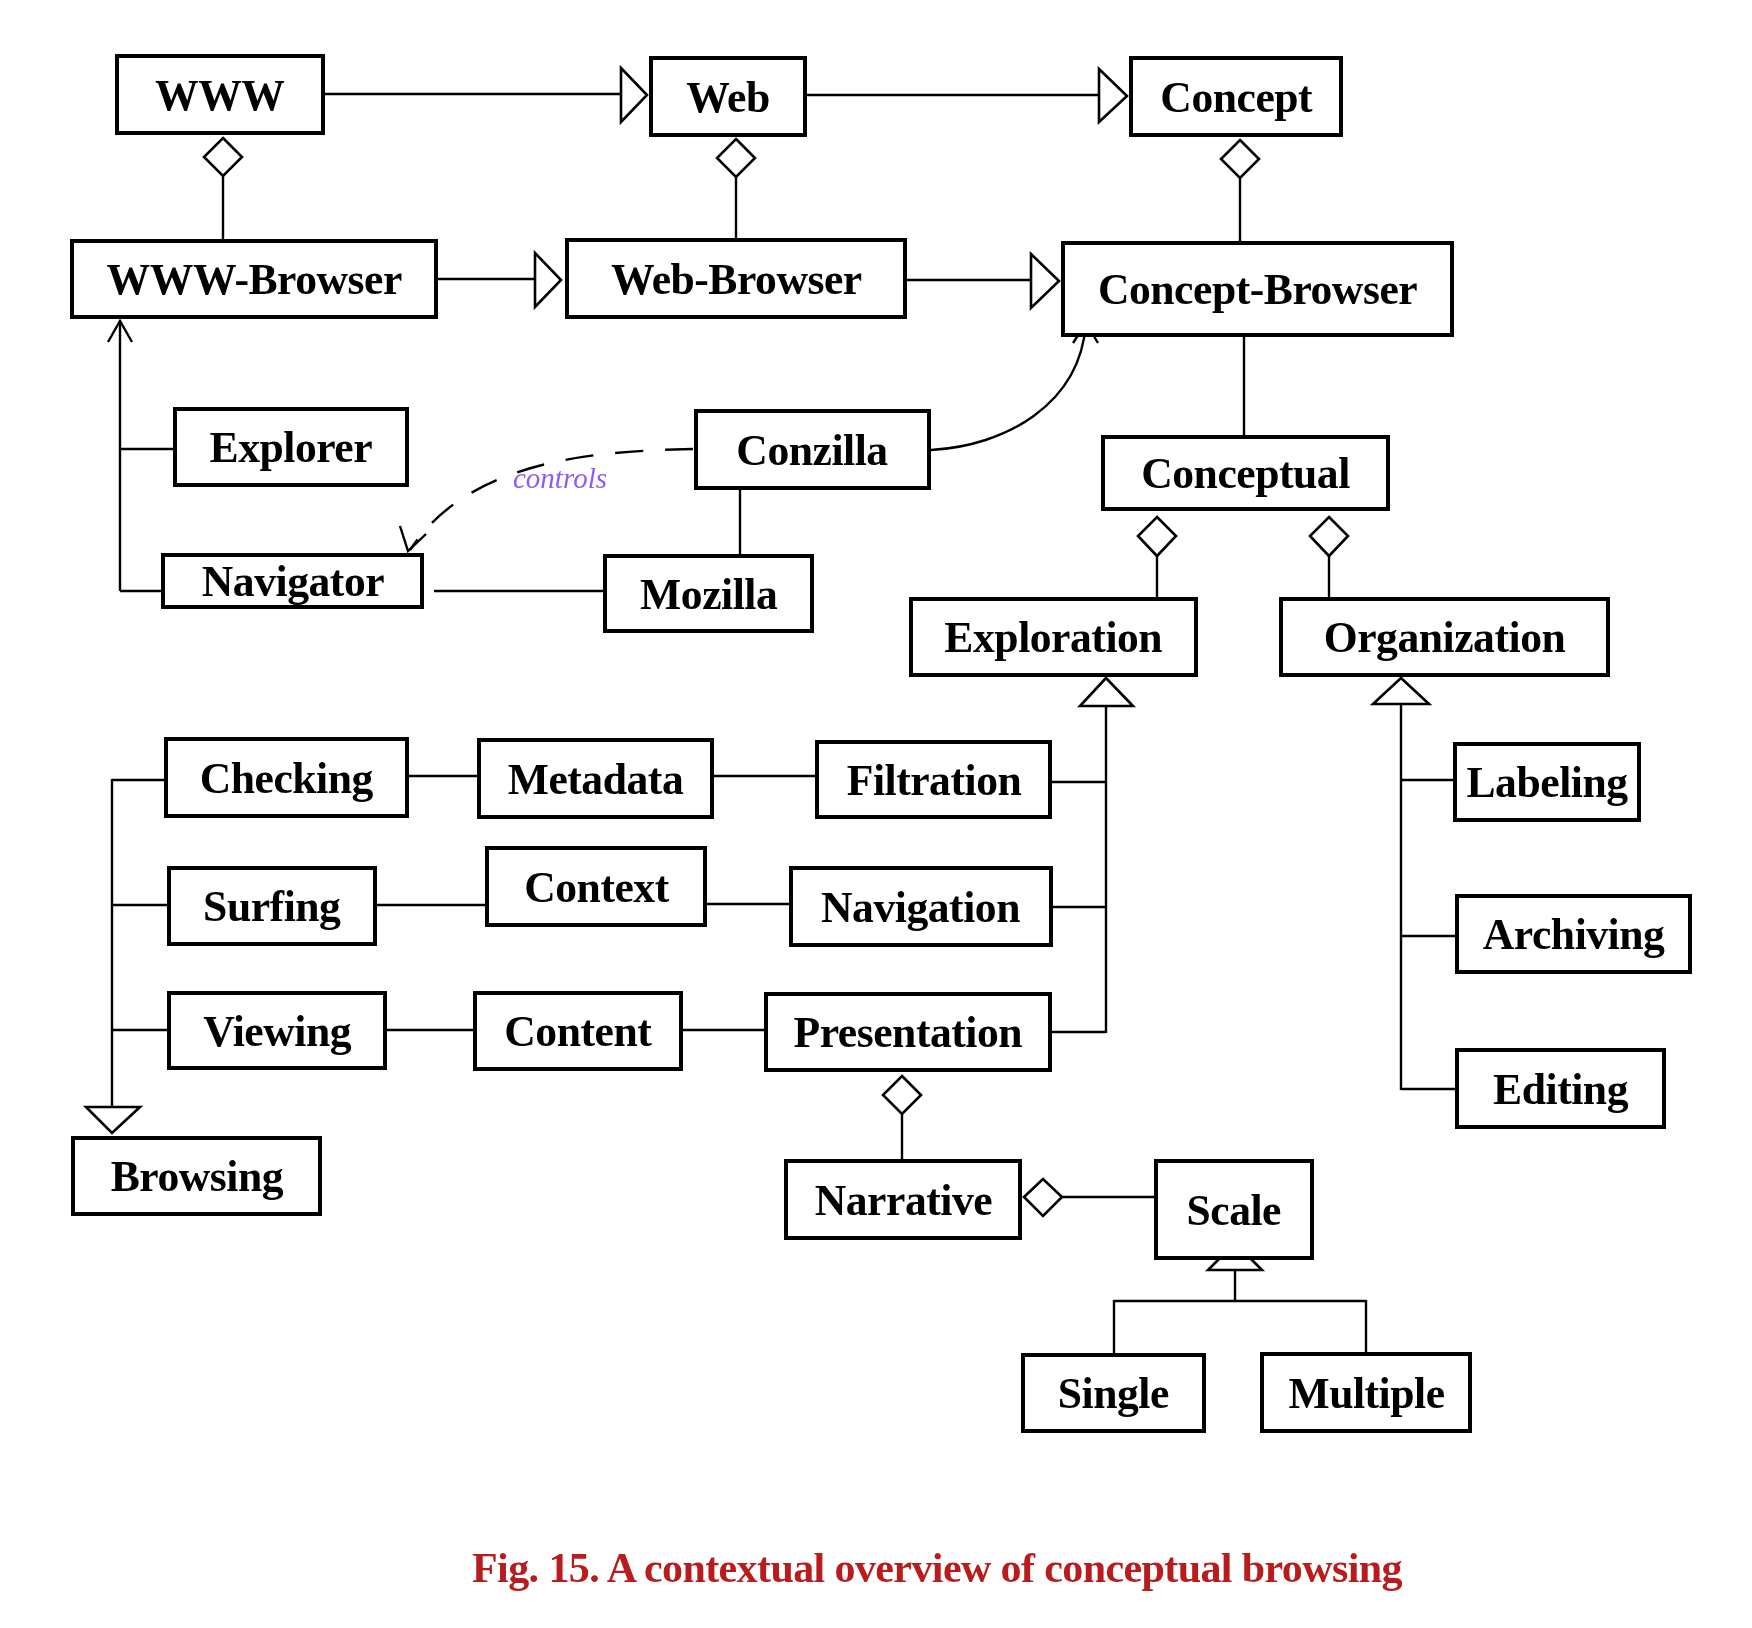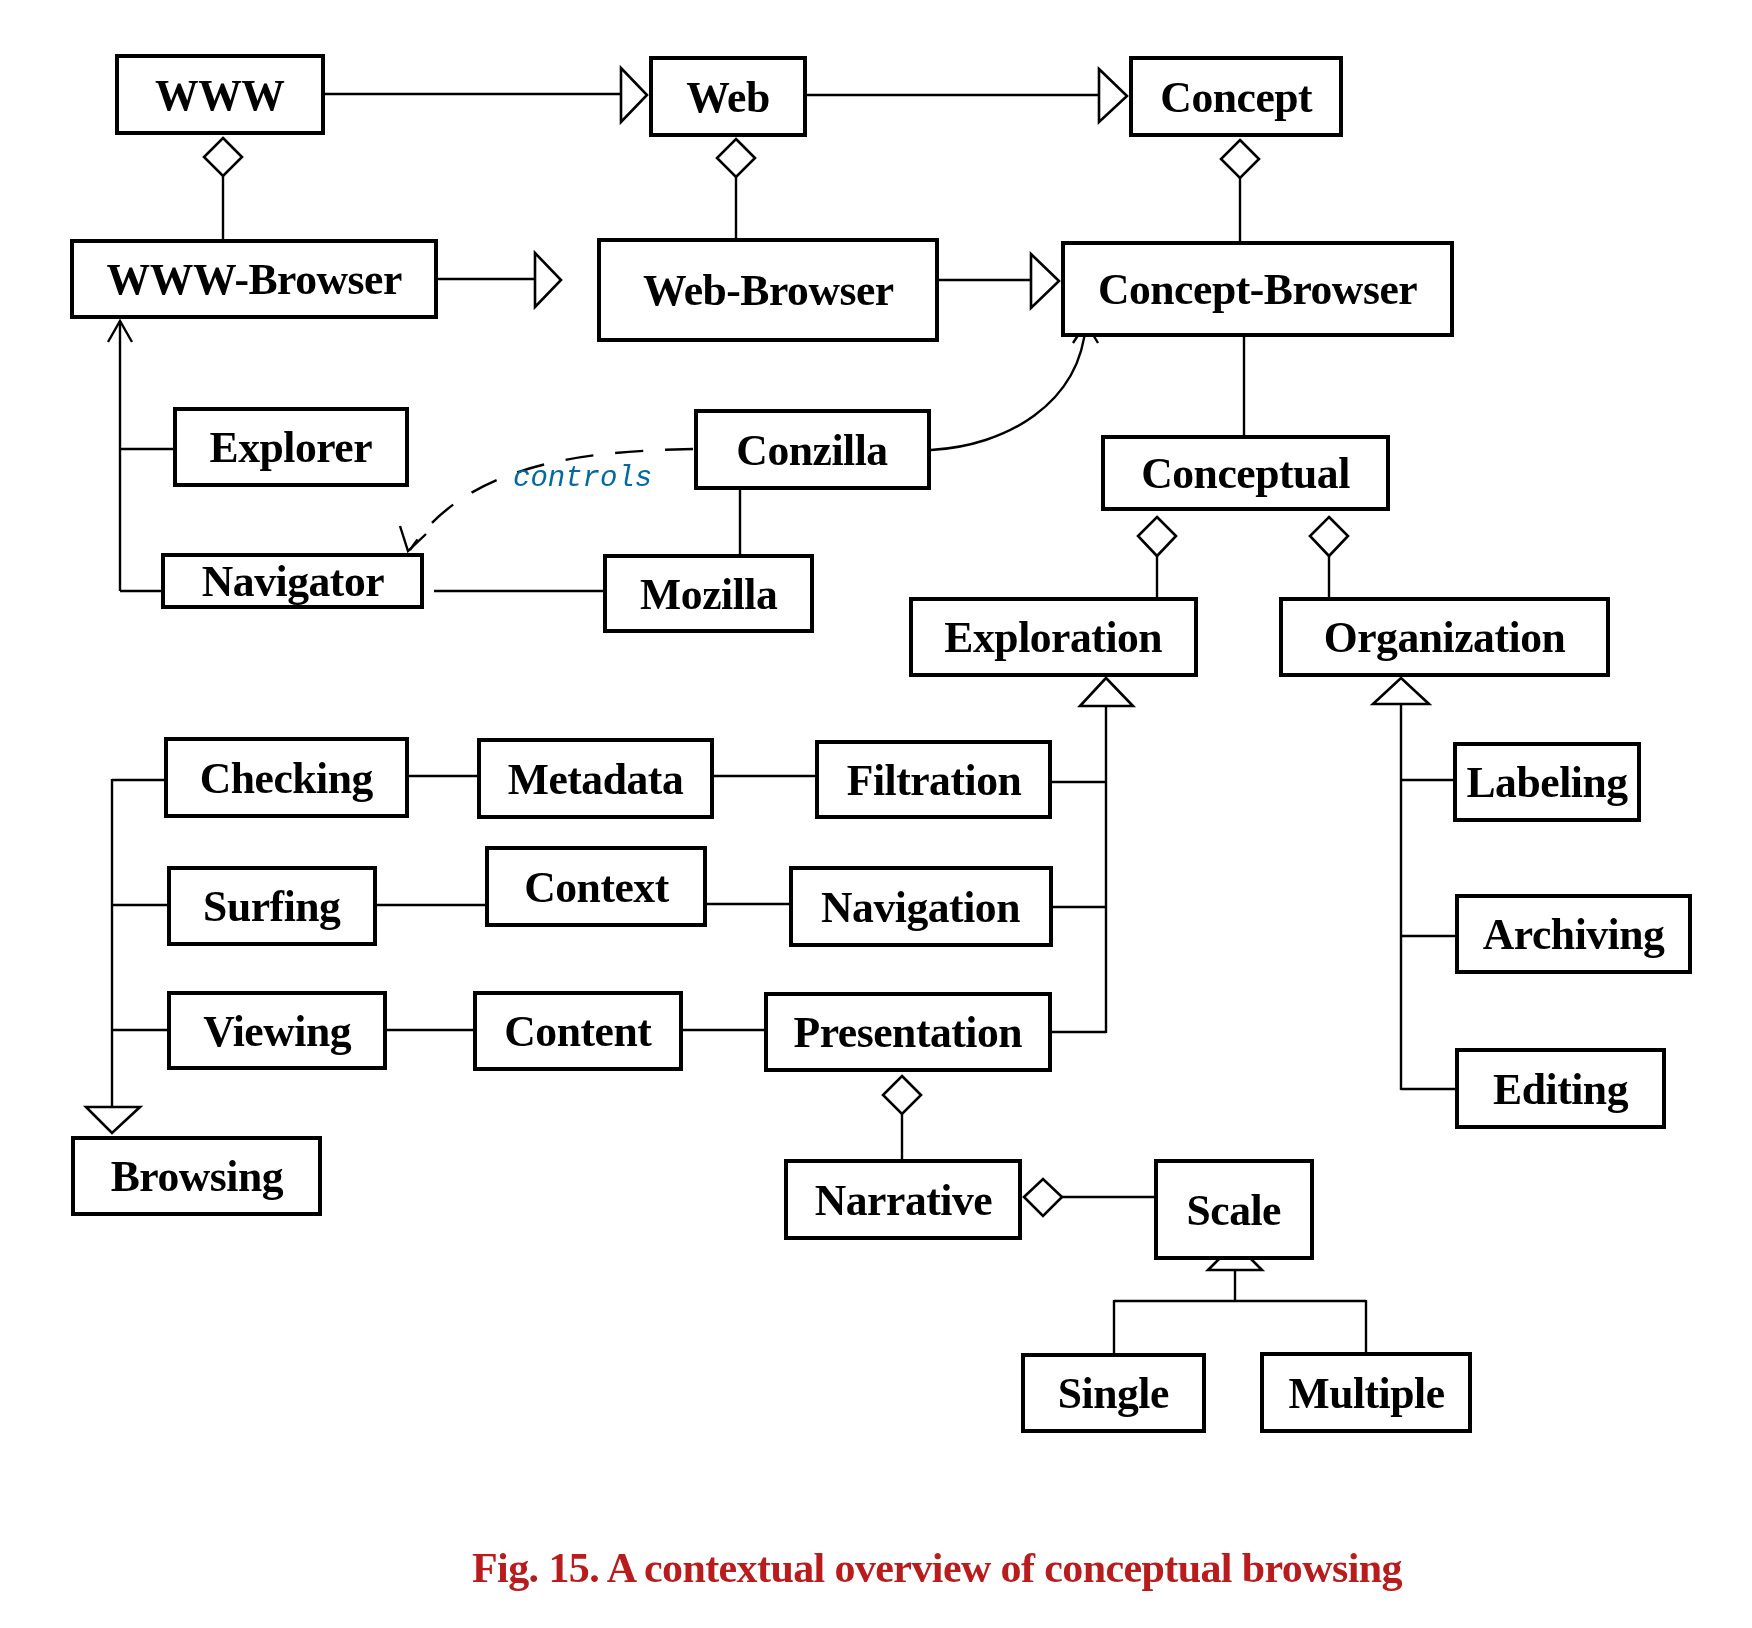--- a/index.html
+++ b/index.html
@@ -10,22 +10,22 @@
     position: absolute; box-sizing: border-box;
     border: 4px solid #000; background: #fff;
     display: flex; align-items: center; justify-content: center;
   }
   .box-label {
     font-family: "Liberation Serif", serif; font-weight: bold;
     font-size: 45px; color: #000; white-space: nowrap;
     letter-spacing: -0.5px; transform: scaleX(0.97);
   }
   .edge-label {
-    position: absolute; font-family: Liberation Mono, monospace;
-    font-style: italic; font-size: 29px; color: #0369a1; white-space: nowrap;
+    position: absolute; font-family: Liberation Serif, serif;
+    font-style: italic; font-size: 29px; color: #8b5cf6; white-space: nowrap;
   }
   .caption {
     position: absolute; left: 0; width: 1752px; top: 1544px; text-align: center;
     font-family: "Liberation Serif", serif; font-weight: bold; font-size: 42px; color: #b91c1c;
     letter-spacing: -0.6px; padding-left: 122px; box-sizing: border-box;
   }
   svg line, svg path, svg polyline, svg polygon { stroke: #000; stroke-width: 2.4; fill: none; }
   svg polygon.hollow { fill: #fff; stroke-width: 2.6; }
 </style>
 </head>
@@ -151,21 +151,21 @@
   <div class="box" style="left:649px;top:56px;width:158px;height:81px;">
       <span class="box-label">Web</span>
     </div>
   <div class="box" style="left:1129px;top:56px;width:214px;height:81px;">
       <span class="box-label">Concept</span>
     </div>
 
   <div class="box" style="left:70px;top:239px;width:368px;height:80px;">
       <span class="box-label">WWW-Browser</span>
     </div>
-  <div class="box" style="left:597px;top:238px;width:342px;height:104px;">
+  <div class="box" style="left:565px;top:238px;width:342px;height:81px;">
       <span class="box-label">Web-Browser</span>
     </div>
   <div class="box" style="left:1061px;top:241px;width:393px;height:96px;">
       <span class="box-label">Concept-Browser</span>
     </div>
 
   <div class="box" style="left:173px;top:407px;width:236px;height:80px;">
       <span class="box-label">Explorer</span>
     </div>
   <div class="box" style="left:694px;top:409px;width:237px;height:81px;">

